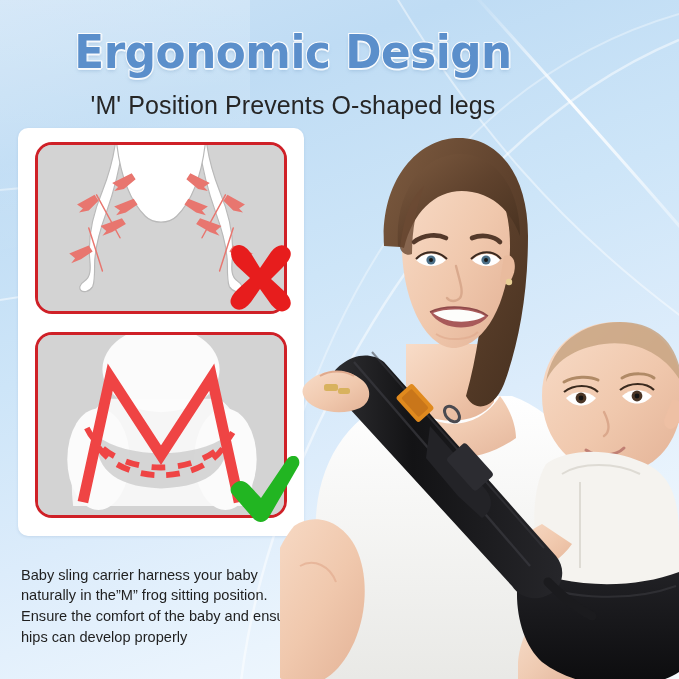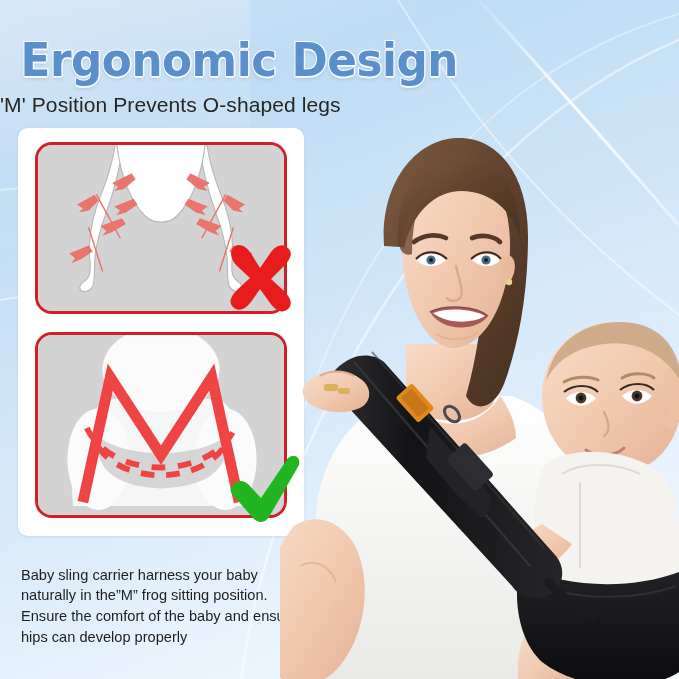--- a/index.html
+++ b/index.html
@@ -8,39 +8,39 @@
     font-family:"Liberation Sans", sans-serif;
     background:#cfe4f7;
   }
   #poster{
     position:relative;width:679px;height:679px;overflow:hidden;
     background:
       linear-gradient(160deg,#cde3f6 0%, #bfdcf4 18%, #cde5f8 42%, #dcecfb 62%, #eaf4fd 80%, #f6fbfe 100%);
   }
   #sw-layer{position:absolute;inset:0;}
   
-  .header{position:absolute;left:0;top:12px;width:586px;text-align:left;}
+  .header{position:absolute;left:0;top:4px;width:586px;text-align:center;}
   .title{
     margin:0;padding-top:20px;
     font-family:"DejaVu Sans", sans-serif;
     font-size:47px;font-weight:bold;
     letter-spacing:-0.5px;
     color:#5b8fcb;
     transform:scaleX(0.93);
     -webkit-text-stroke:2px #ffffff;
     paint-order:stroke fill;
     text-shadow:
       0 2px 0 rgba(255,255,255,.85),
       2px 0 0 rgba(255,255,255,.55),
       -1px 0 0 rgba(255,255,255,.55),
       0 3px 4px rgba(110,150,190,.35);
   }
   .subtitle{
-    margin:6px 0 0 0;
-    font-size:21px;font-weight:400;color:#262626;
+    margin:12px 0 0 0;
+    font-size:25px;font-weight:400;color:#262626;
     letter-spacing:0.1px;
   }
   
   .card{
     position:absolute;left:18px;top:128px;width:286px;height:408px;
     background:#ffffff;border-radius:10px;
     box-shadow:0 1px 3px rgba(90,130,170,.18);
   }
   .panel{
     position:absolute;left:17px;width:252px;

